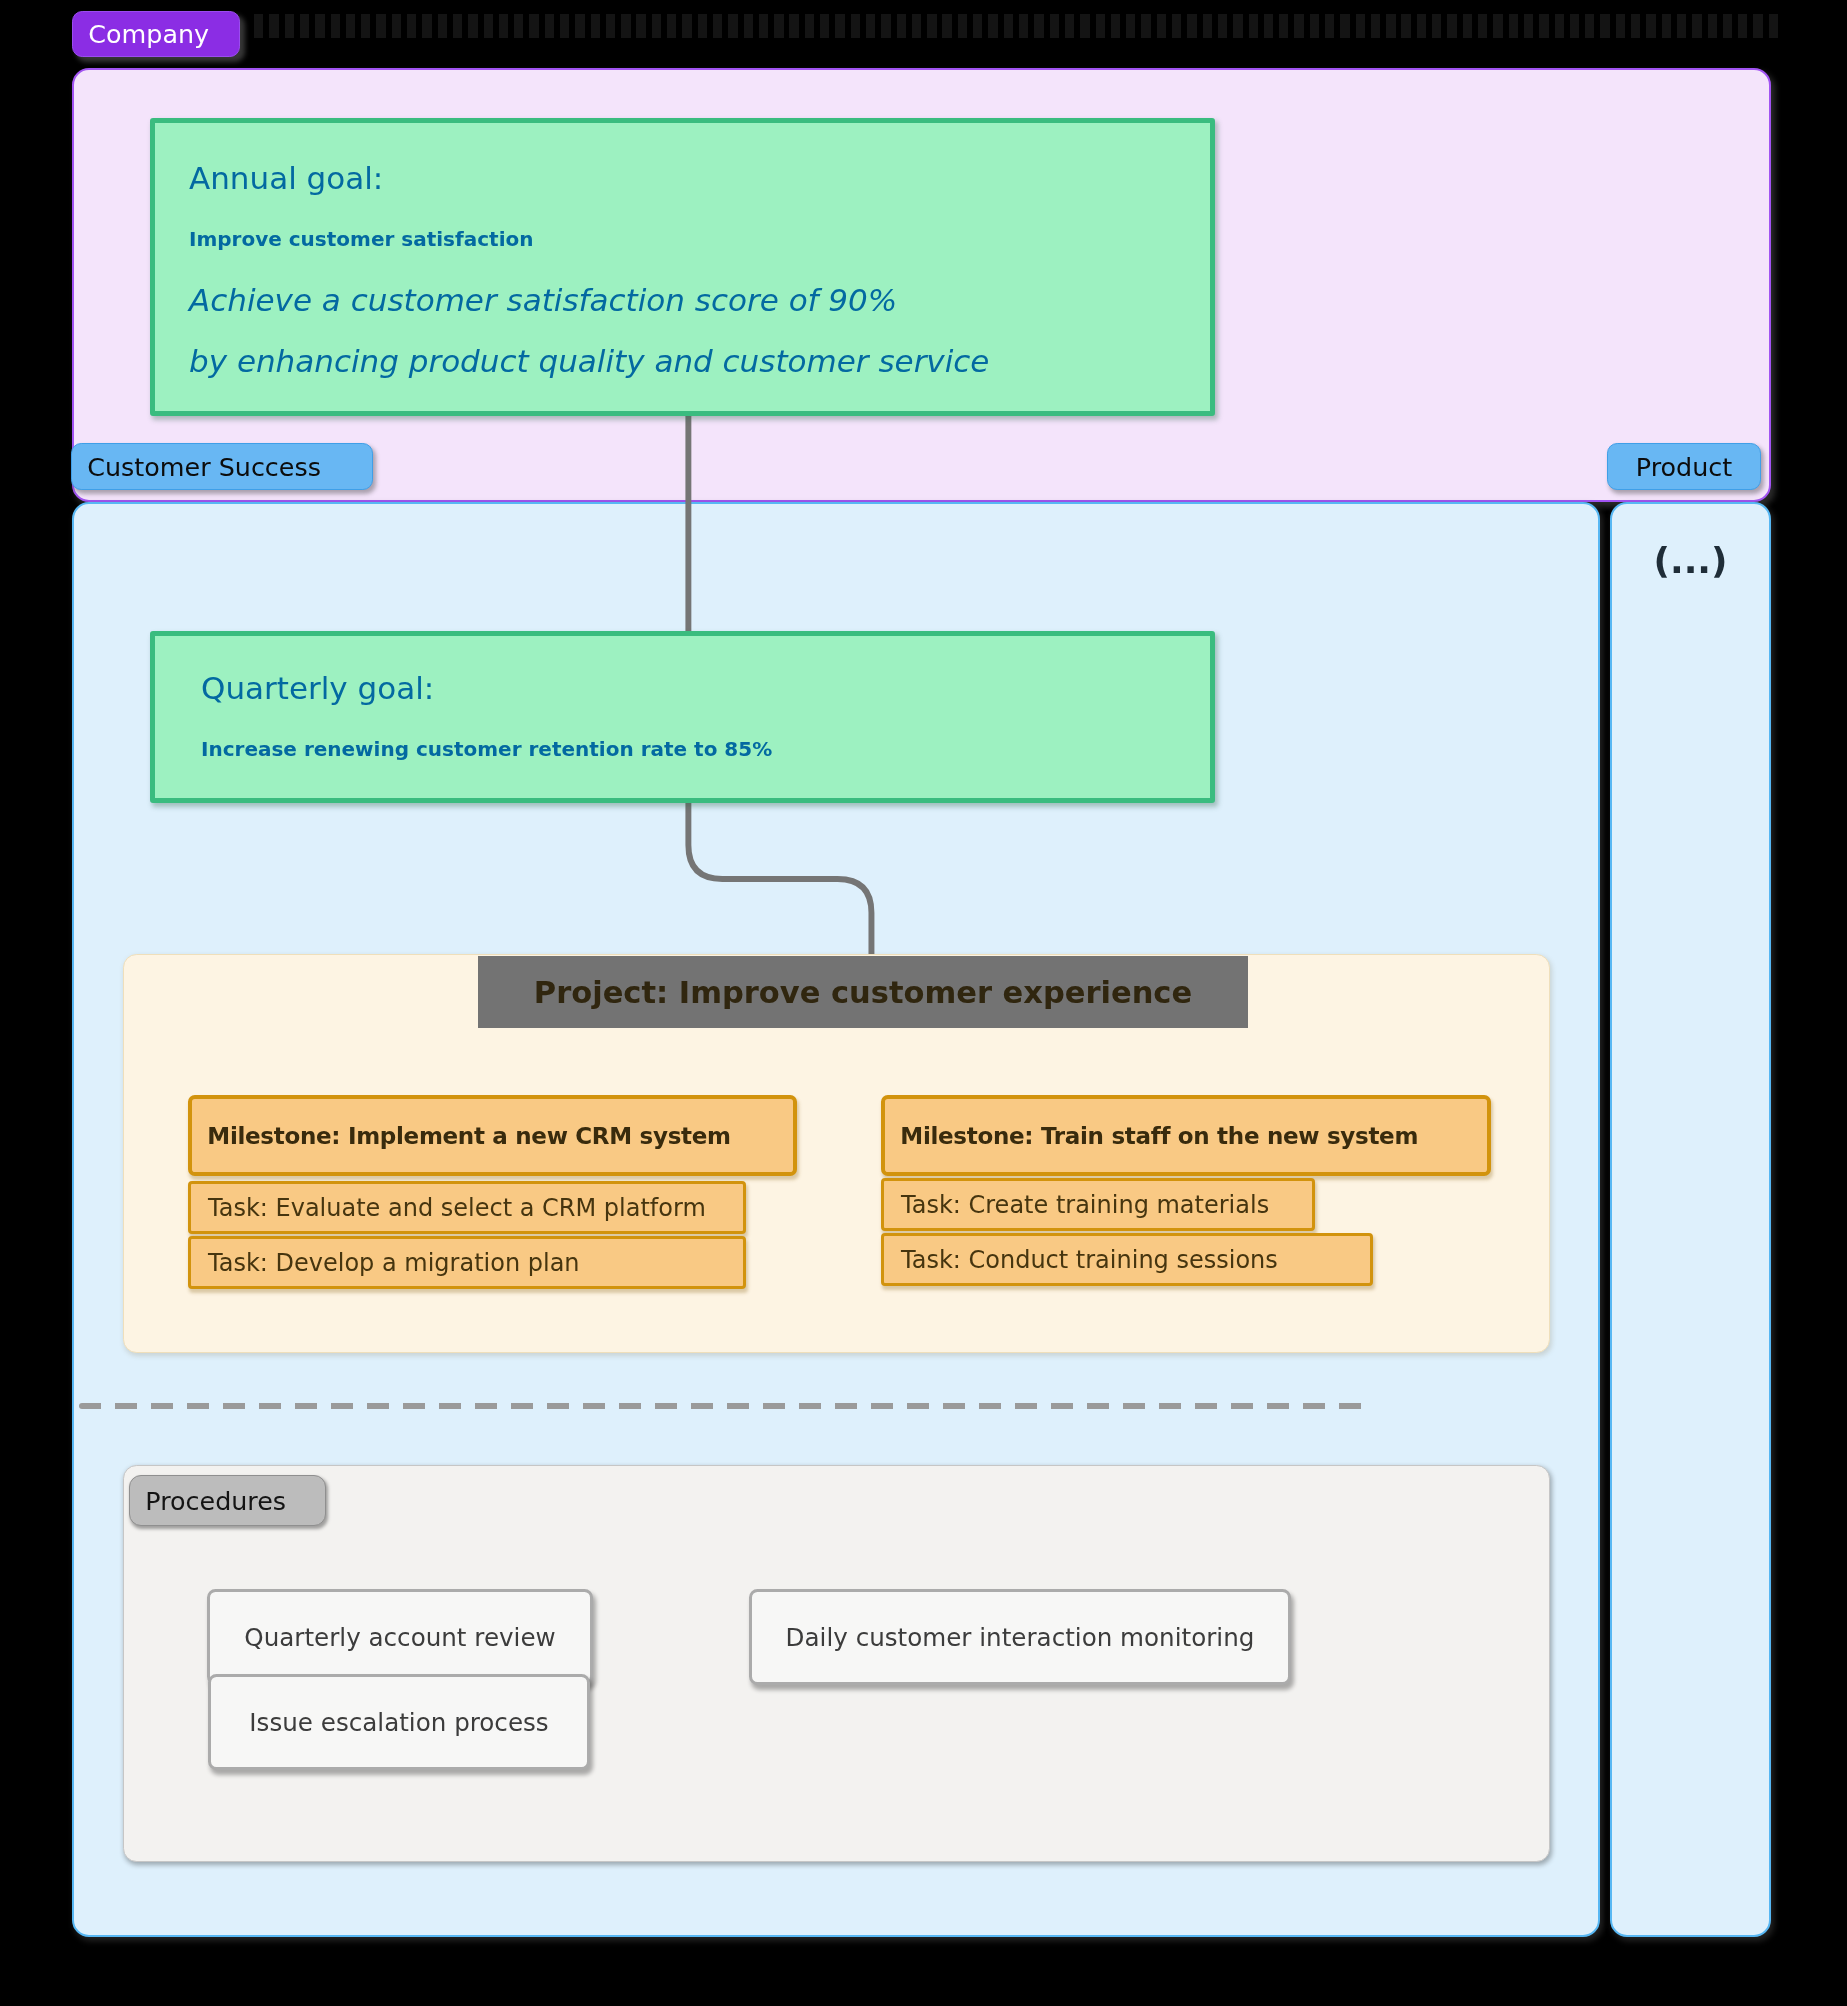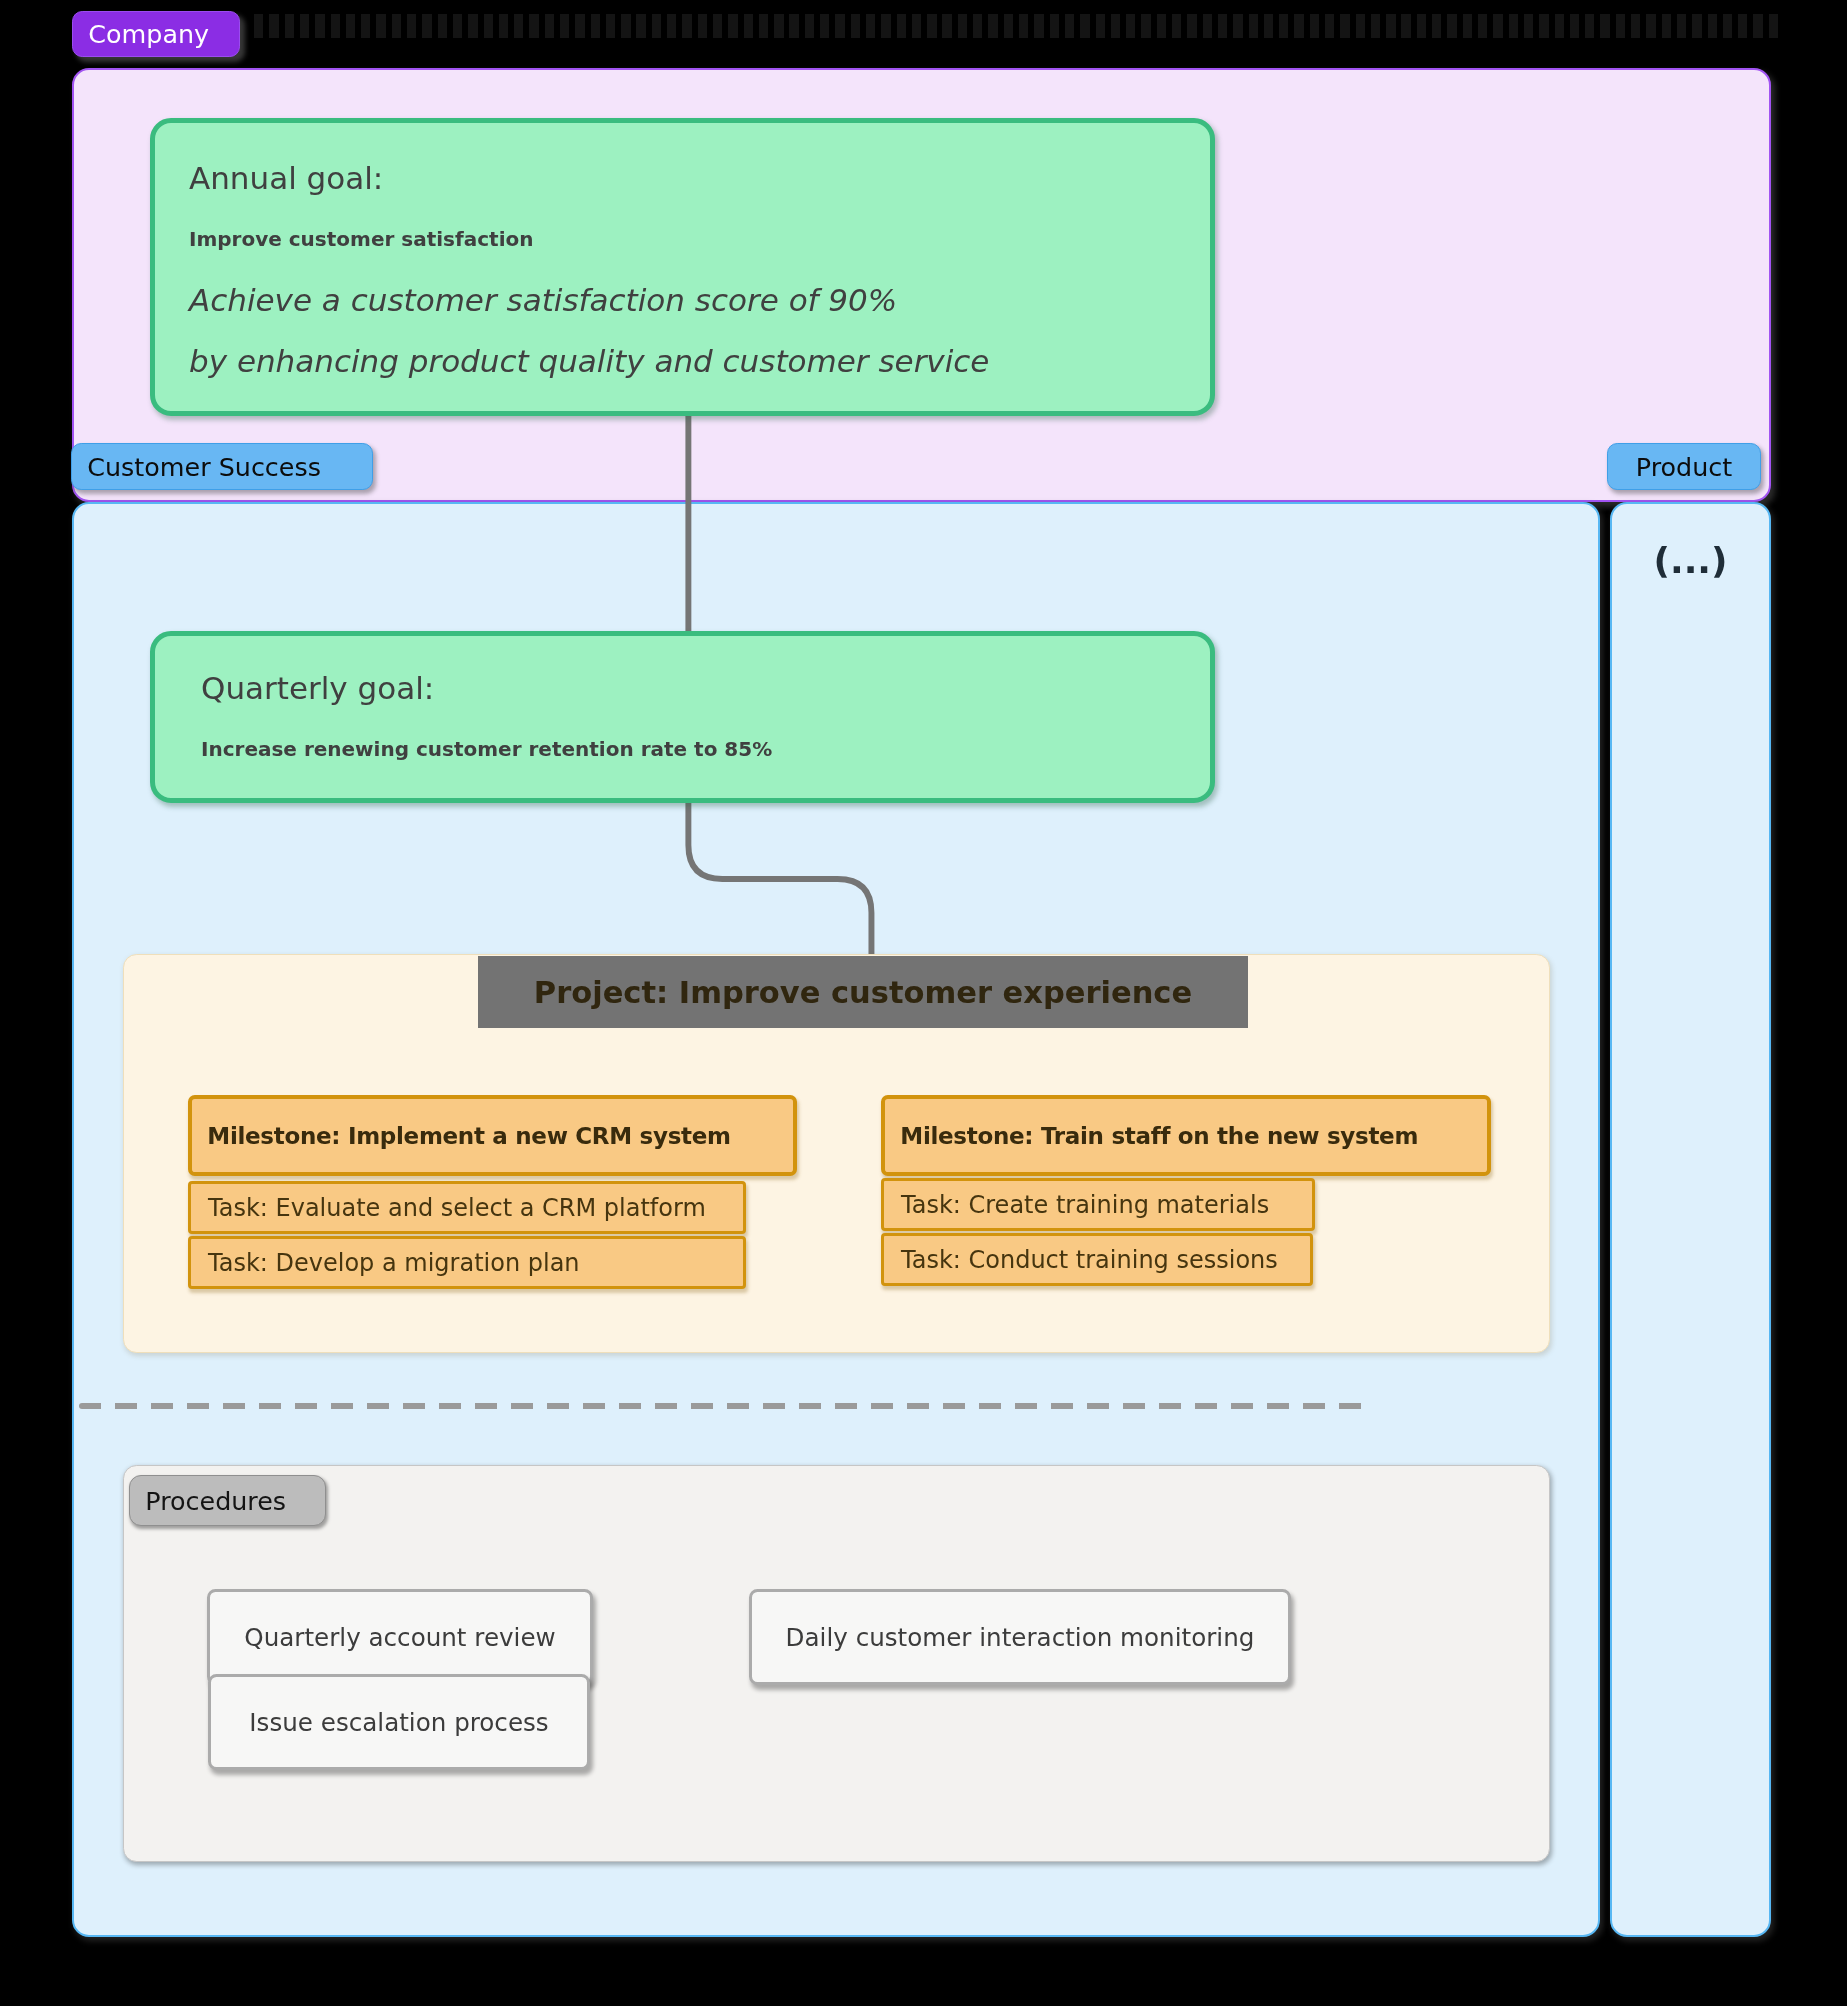--- a/index.html
+++ b/index.html
@@ -37,22 +37,22 @@
     background:#68b7f3;border:1.7px solid #3f9fe8;
     box-shadow:2.5px 3.4px 4.2px rgba(60,60,60,.4);}
   .product-badge{left:1607px;top:443px;width:154px;height:47px;justify-content:center;
     background:#68b7f3;border:1.7px solid #3f9fe8;
     box-shadow:2.5px 3.4px 4.2px rgba(60,60,60,.4);}
   .procedures-badge{left:129px;top:1475px;width:197px;height:51px;
     background:#bcbcbc;border:1.7px solid #8f8f8f;border-radius:12px;color:#141414;
     box-shadow:1.7px 2.5px 3.4px rgba(0,0,0,.35);}
 
   
-  .goal-box{background:#9df1c1;border:5.1px solid #3abc7f;border-radius:21px;z-index:3;
-    color:#404040;box-shadow:2.5px 3.4px 5.1px rgba(50,100,75,.35);white-space:nowrap;}
+  .goal-box{background:#9df1c1;border:5.1px solid #3abc7f;border-radius:3px;z-index:3;
+    color:#0369a1;box-shadow:2.5px 3.4px 5.1px rgba(50,100,75,.35);white-space:nowrap;}
   .annual-box{left:150px;top:118px;width:1065px;height:298px;padding:25.4px 0 0 34px;
     font-size:31px;line-height:61px;}
   .quarterly-box{left:150px;top:631px;width:1065px;height:172px;padding:22px 0 0 46px;
     font-size:31px;line-height:61px;}
   .goal-title{font-weight:bold;font-size:20px;}
   .goal-desc{font-style:italic;}
 
   
   .connectors{left:0;top:0;width:1848px;height:2007px;z-index:2;pointer-events:none;}
 
@@ -68,21 +68,21 @@
     letter-spacing:-0.3px;color:#392b0d;white-space:nowrap;
     box-shadow:1.7px 3.4px 3.4px rgba(140,100,20,.3);}
   .m1{left:188px;top:1095px;width:609px;height:81px;}
   .m2{left:881px;top:1095px;width:610px;height:81px;}
   .task{background:#f9c984;border:3.4px solid #d2930d;border-radius:4px;z-index:4;
     display:flex;align-items:center;padding-left:17px;font-size:24px;color:#46350f;
     white-space:nowrap;box-shadow:1.7px 3.4px 3.4px rgba(140,100,20,.3);}
   .t1a{left:188px;top:1181px;width:558px;height:53px;}
   .t1b{left:188px;top:1236px;width:558px;height:53px;}
   .t2a{left:881px;top:1178px;width:434px;height:53px;}
-  .t2b{left:881px;top:1233px;width:432px;height:53px;}
+  .t2b{left:881px;top:1233px;width:492px;height:53px;}
 
   
   .phase-divider{left:79px;top:1403px;width:1288px;height:6px;z-index:3;border-radius:3.4px;
     background:repeating-linear-gradient(90deg,#9a9a9a 0 22px,transparent 22px 36px);}
 
   
   .procedures-group{left:123px;top:1465px;width:1427px;height:397px;z-index:3;
     background:#f3f2f0;border:1.7px solid #c6c6c6;border-radius:13.6px;
     box-shadow:1.7px 2.5px 5.1px rgba(0,0,0,.3);}
   .proc{background:#f7f7f6;border:3.4px solid #ababab;border-radius:8.5px;z-index:4;

